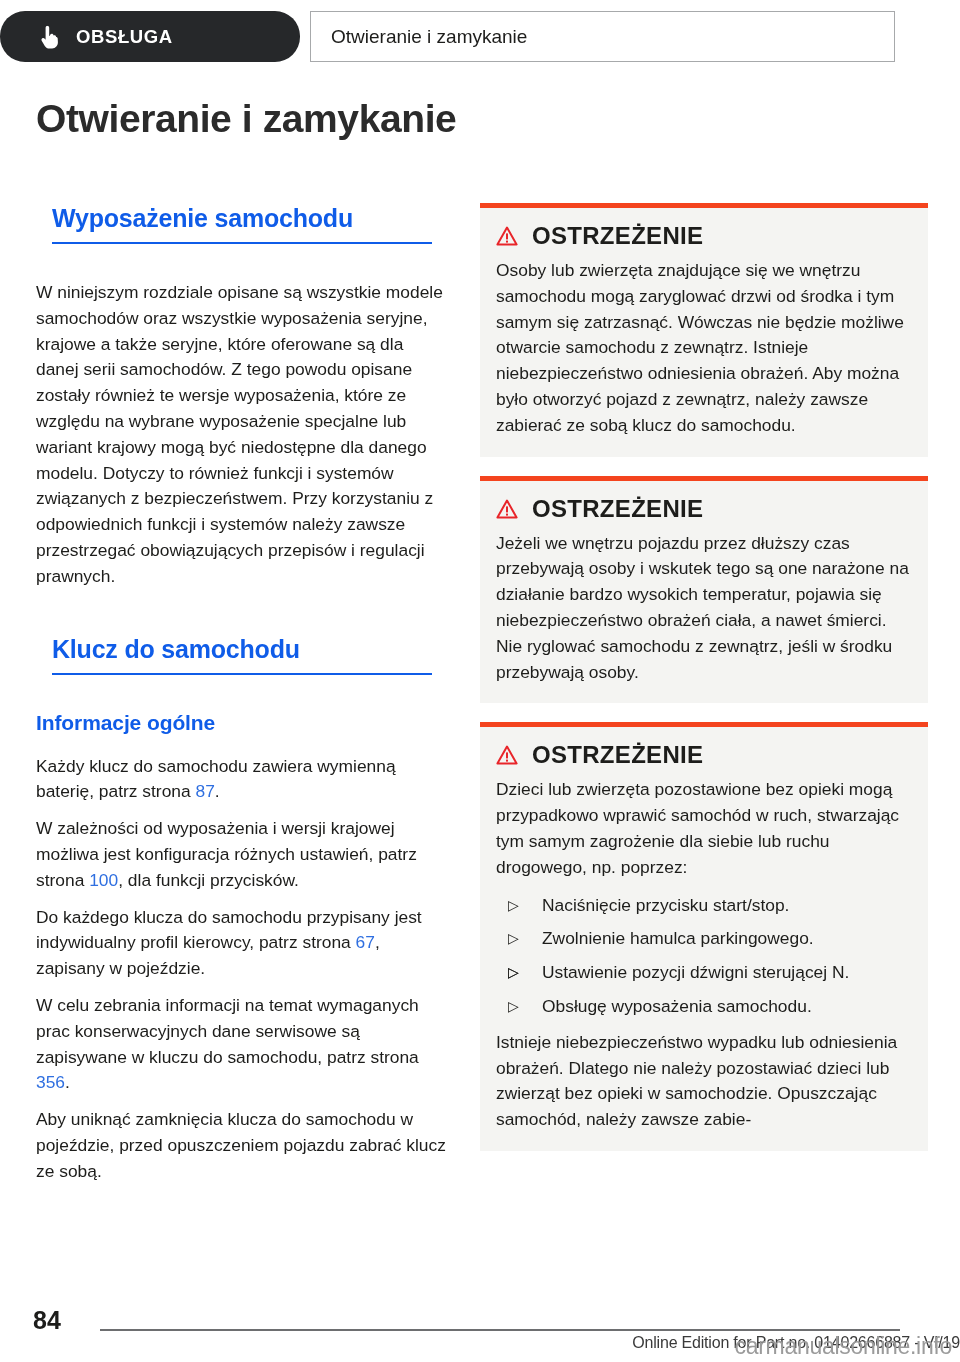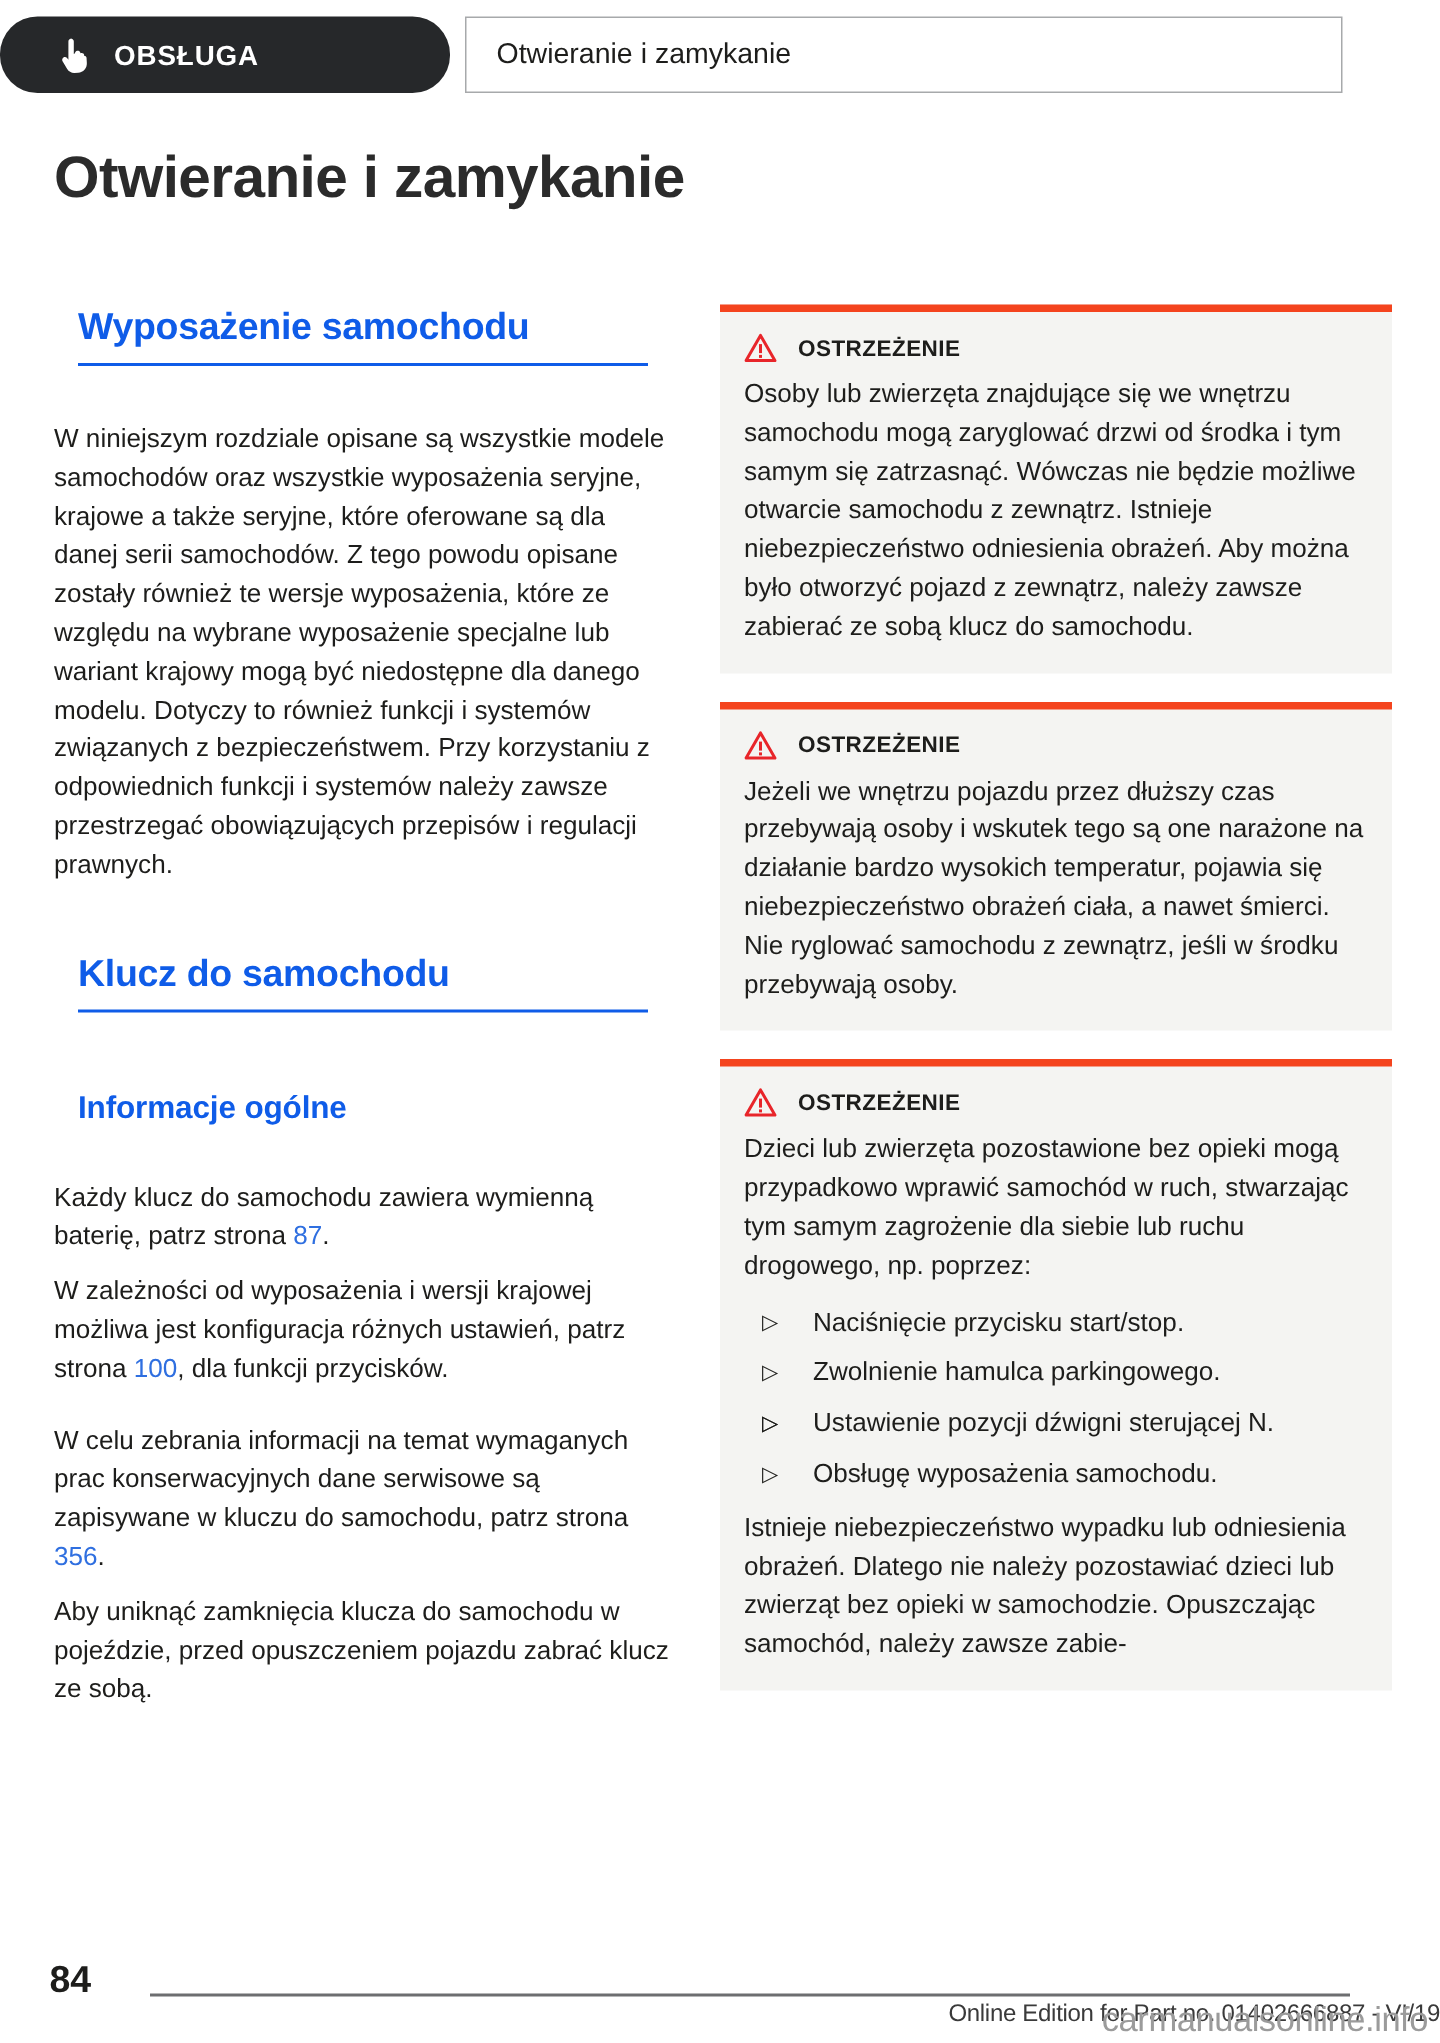--- a/index.html
+++ b/index.html
@@ -100,21 +100,21 @@
     letter-spacing: -0.2px;
   }
   h2.sec.no-rule {
     border-bottom: none;
     padding-bottom: 4px;
   }
   h3.sub {
     font-size: 21px;
     font-weight: bold;
     color: #0f5ce8;
-    margin: 16px;
+    margin: 0;
     padding: 0;
     letter-spacing: -0.1px;
   }
 
   p.body {
     font-size: 17.4px;
     line-height: 25.8px;
     margin: 0;
     color: #1d1d1b;
   }
@@ -134,21 +134,21 @@
     box-sizing: border-box;
   }
   .warnbox + .warnbox { margin-top: 19px; }
   .warn-head {
     display: flex;
     align-items: center;
     margin-bottom: 8px;
   }
   .warn-icon { width: 22px; height: 20px; display:block; margin-right: 14px; flex: 0 0 auto; }
   .warn-title {
-    font-size: 15px;
+    font-size: 24px;
     font-weight: bold;
     letter-spacing: 0.3px;
     color: #1d1d1b;
   }
   .warn-p {
     font-size: 17.4px;
     line-height: 25.8px;
     margin: 0;
     color: #1d1d1b;
   }
@@ -252,20 +252,21 @@
   <div class="spacer-8"></div>
 
   <div class="spacer-11"></div>
 
   <p class="body"><span>Każdy klucz do samochodu zawiera wymienną baterię, patrz strona </span><span class="ref">87</span><span>.</span></p>
   <div class="spacer-11"></div>
 
   <p class="body"><span>W zależności od wyposażenia i wersji krajowej możliwa jest konfiguracja różnych ustawień, patrz strona </span><span class="ref">100</span><span>, dla funkcji przycisków.</span></p>
   <div class="spacer-11"></div>
 
+  <p class="body"><span>Do każdego klucza do samochodu przypisany jest indywidualny profil kierowcy, patrz strona </span><span class="ref">67</span><span>, zapisany w pojeździe.</span></p>
   <div class="spacer-11"></div>
 
   <p class="body"><span>W celu zebrania informacji na temat wymaganych prac konserwacyjnych dane serwisowe są zapisywane w kluczu do samochodu, patrz strona </span><span class="ref">356</span><span>.</span></p>
   <div class="spacer-11"></div>
 
   <p class="body">Aby uniknąć zamknięcia klucza do samochodu w pojeździe, przed opuszczeniem pojazdu zabrać klucz ze sobą.</p>
 </div>
 
 <div class="col col-right">
 

